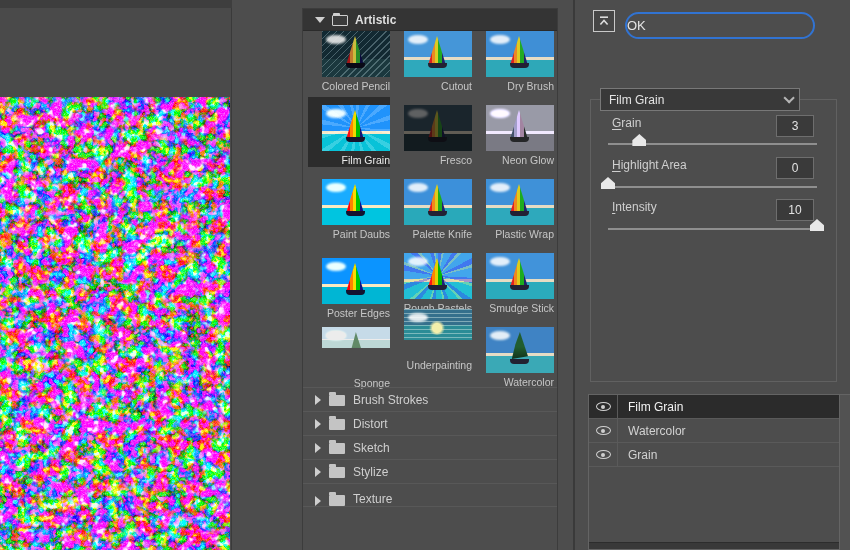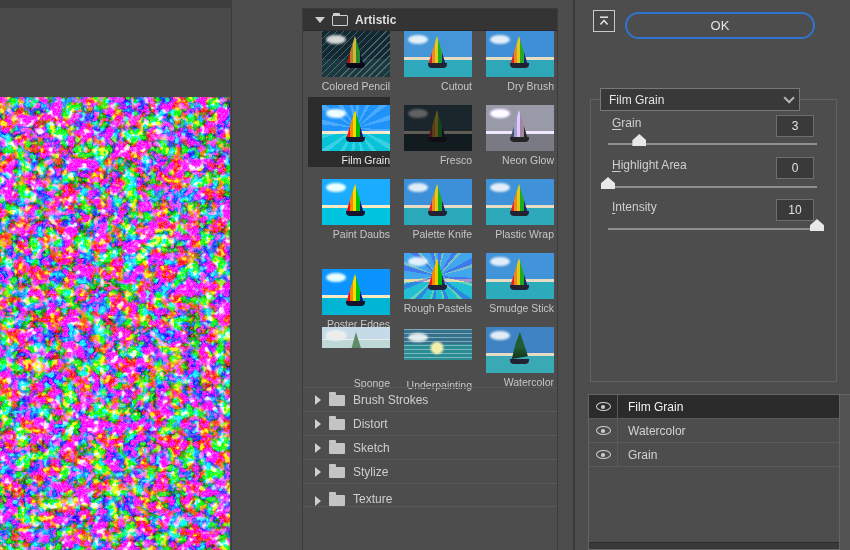--- a/index.html
+++ b/index.html
@@ -70,21 +70,21 @@
   .folder-row:last-of-type { border-bottom:1px solid #585858; }
   .folder-row .label { color:#cfcfcf; }
 
   
   .vsep { left:573px; top:0; width:2px; height:550px; background:#3a3a3a; }
 
   
   .collapse-btn { left:593px; top:10px; width:22px; height:22px; border:1px solid #c9c9c9; background:#464646;
     display:flex; align-items:center; justify-content:center; cursor:pointer; }
   .btn { left:625px; width:190px; height:27px; border-radius:14px; background:transparent;
-    display:flex; align-items:center; justify-content:center; font-size:13px; color:#e4e4e4; cursor:pointer; }
+    display:flex; align-items:center; font-size:13px; color:#e4e4e4; cursor:pointer; }
   .btn-ok { top:12px; border:2px solid #3173d2; }
   .btn-default { top:45px; border:1px solid #979797; }
 
   .groupbox { left:590px; top:99px; width:247px; height:283px; border:1px solid #616161; }
 
   .filter-select { left:600px; top:88px; width:200px; height:23px; background:#393939; border:1px solid #787878;
     display:flex; align-items:center; padding:0 8px; color:#e3e3e3; cursor:pointer; }
   .filter-select .chev { margin-left:auto; width:8px; height:8px; border-right:2px solid #b5b5b5; border-bottom:2px solid #b5b5b5;
     transform:rotate(45deg) translateY(-3px); }
 
@@ -221,21 +221,21 @@
     </div>
     <div class="label">Palette Knife</div>
   </div>
         <div class="filter-cell" style="left: 169px; top: 162px;">
     <div class="thumb" data-variant="soft" style="--sky: #4290d4; --sea: #33a8ba;">
       <span class="sail"></span>
       <span class="hull"></span>
     </div>
     <div class="label">Plastic Wrap</div>
   </div>
-        <div class="filter-cell" style="left: 5px; top: 252px;">
+        <div class="filter-cell" style="left: 5px; top: 241px;">
     <div class="thumb" data-variant="vivid" style="--sky: #3a8cd4; --sea: #2aa4b6;">
       <span class="sail"></span>
       <span class="hull"></span>
     </div>
     <div class="label">Poster Edges</div>
   </div>
         <div class="filter-cell" style="left: 87px; top: 236px;">
     <div class="thumb" data-variant="speckle" style="--sky: #55a2d8; --sea: #3fb8c8;">
       <span class="sail"></span>
       <span class="hull"></span>
@@ -249,21 +249,21 @@
     </div>
     <div class="label">Smudge Stick</div>
   </div>
         <div class="filter-cell" style="left: 5px; top: 310px; gap: 26px;">
     <div class="thumb" data-variant="pale" style="--sky: #9cc4de; --sea: #8fc4c0;">
       <span class="sail"></span>
       <span class="hull"></span>
     </div>
     <div class="label">Sponge</div>
   </div>
-        <div class="filter-cell" style="left: 87px; top: 312px; gap: 16px;">
+        <div class="filter-cell" style="left: 87px; top: 292px; gap: 16px;">
     <div class="thumb" data-variant="streaks" style="--sky: #35708c; --sea: #2b8c96;">
       <span class="sail"></span>
 
     </div>
     <div class="label">Underpainting</div>
   </div>
         <div class="filter-cell" style="left: 169px; top: 310px;">
     <div class="thumb" data-variant="greensail" style="--sky: #3c84c8; --sea: #35aab8;">
       <span class="sail"></span>
       <span class="hull"></span>

